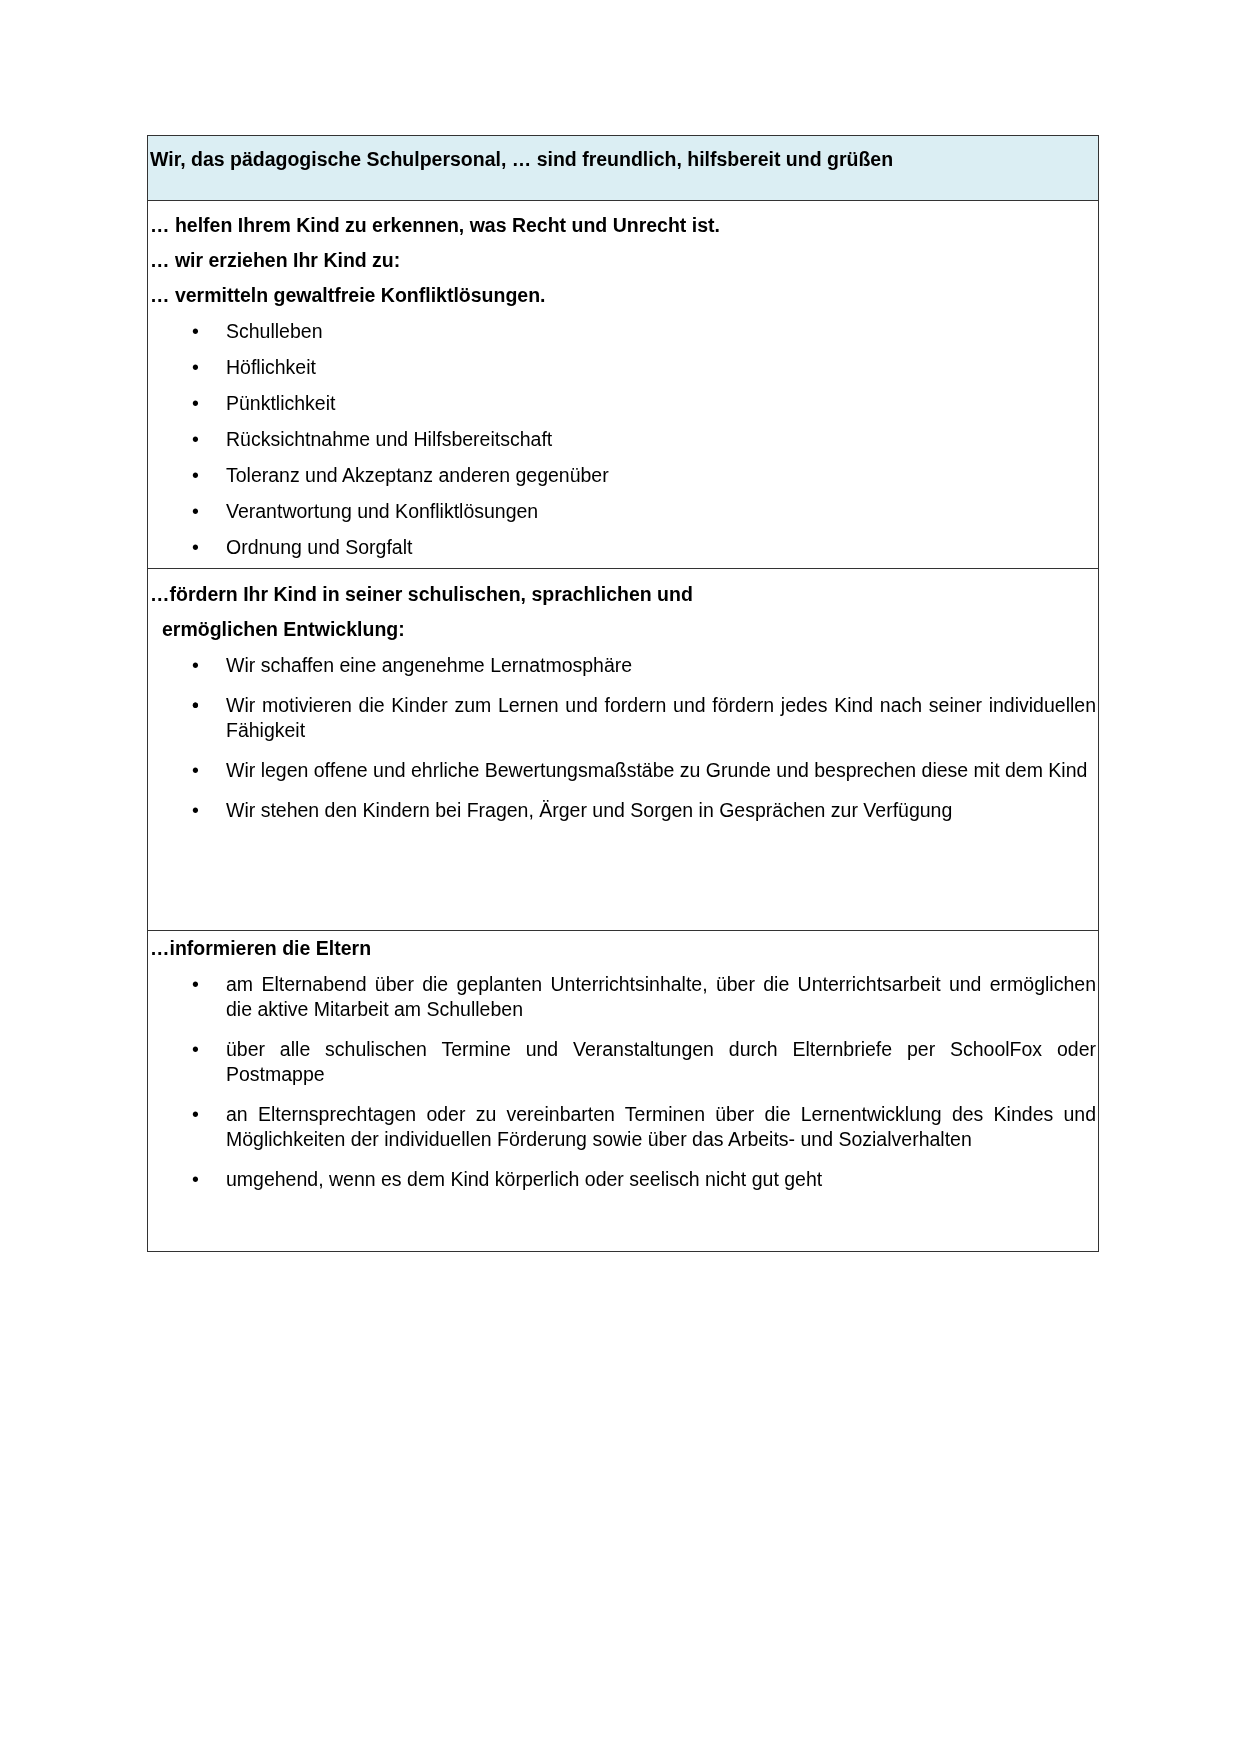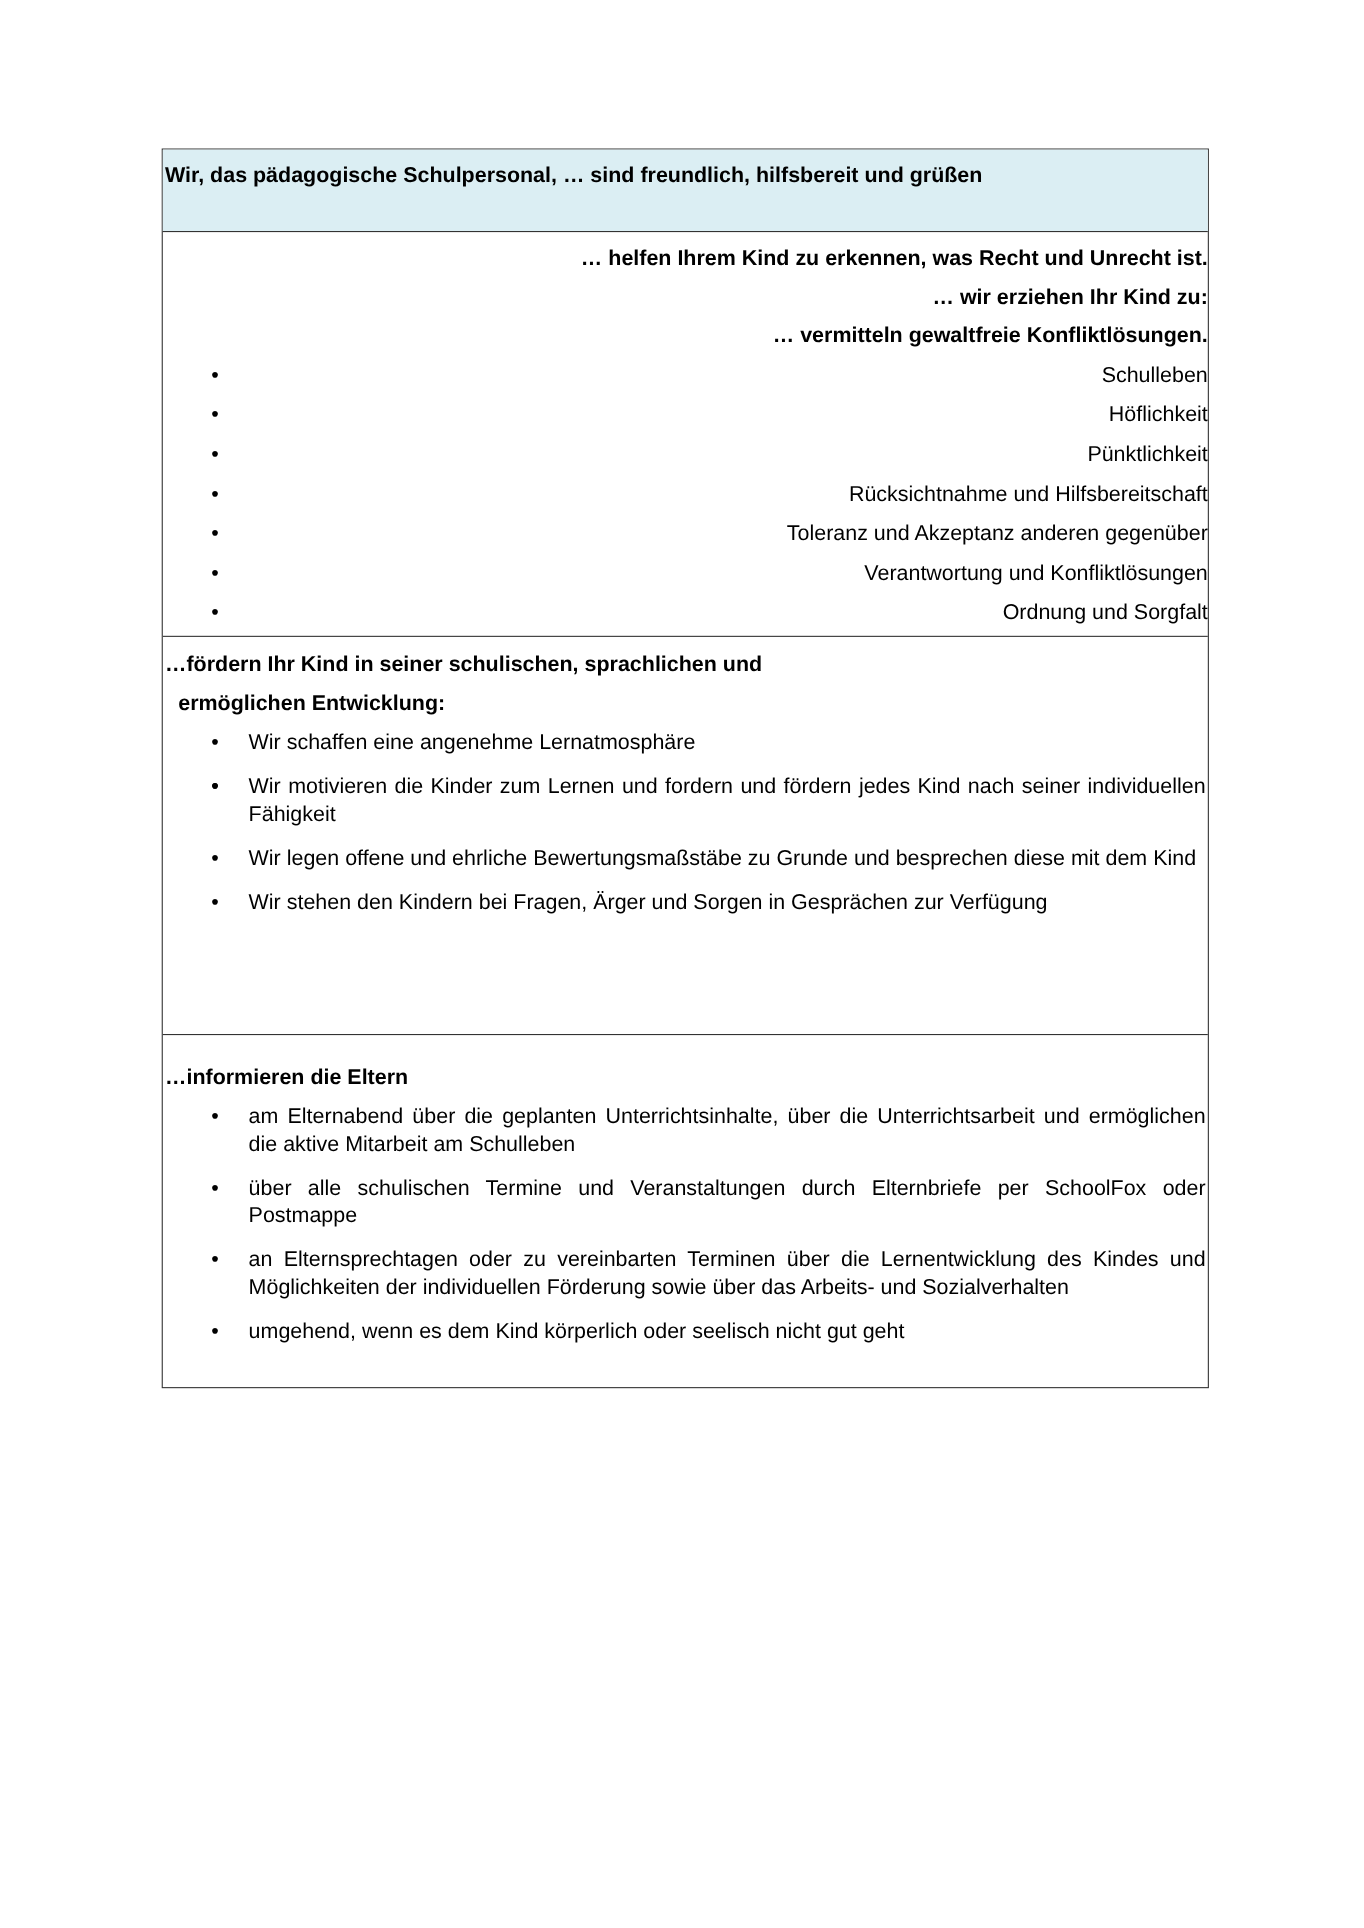--- a/index.html
+++ b/index.html
@@ -3,26 +3,26 @@
 <meta charset="utf-8">
 <style>
   html, body { margin: 0; padding: 0; background: #ffffff; }
   body { width: 1240px; height: 1753px; position: relative; font-family: "Liberation Sans", sans-serif; color: #000; }
   .tbl {
     position: absolute; left: 147px; top: 135px; width: 950px;
     border: 1.5px solid #333; border-collapse: collapse;
   }
   .row { border-top: 1.5px solid #333; box-sizing: border-box; }
   .row:first-child { border-top: none; }
-  .hdr { background: #dbeef3; height: 74px; padding: 12px 0 0 2px; box-sizing: border-box; }
+  .hdr { background: #dbeef3; height: 64px; padding: 12px 0 0 2px; box-sizing: border-box; }
   .hdr-text { font-weight: bold; font-size: 19.5px; }
   .bold-line { font-weight: bold; font-size: 19.5px; line-height: 35px; padding-left: 2px; }
-  .r1 { height: 368px; padding-top: 7px; box-sizing: border-box; text-align: right; }
+  .r1 { height: 368px; padding-top: 7px; box-sizing: border-box; }
   .r2 { height: 362px; padding-top: 8px; box-sizing: border-box; }
-  .r3 { height: 321px; padding-top: 21px; box-sizing: border-box; }
+  .r3 { height: 321px; padding-top: 0; box-sizing: border-box; }
   ul.simple { list-style: none; margin: 0; padding: 0; }
   ul.simple li { position: relative; padding-left: 78px; font-size: 19.5px; line-height: 36px; }
   ul.simple li .dot { position: absolute; left: 44px; top: 0; }
   ul.just { list-style: none; margin: 0; padding: 0; }
   ul.just li { position: relative; padding-left: 78px; padding-right: 2px; font-size: 19.5px; line-height: 25px; margin-bottom: 15px; text-align: justify; }
   ul.just li .dot { position: absolute; left: 44px; top: 0; }
   .indent2 { padding-left: 14px; }
 </style>
 </head>
 <body>

